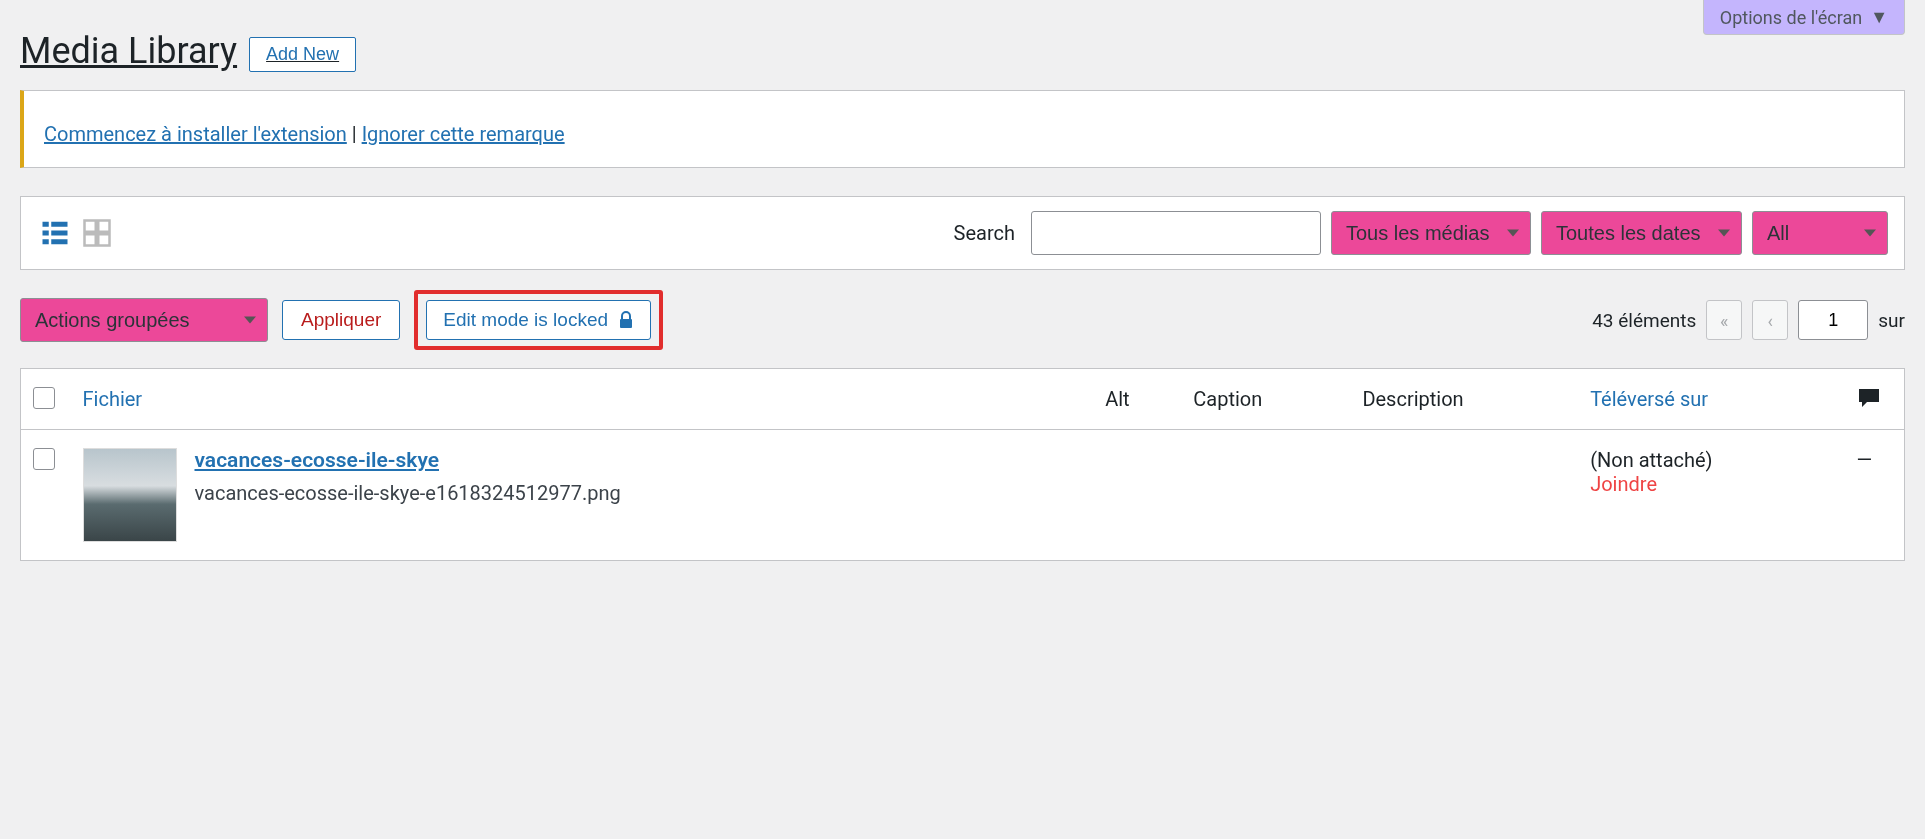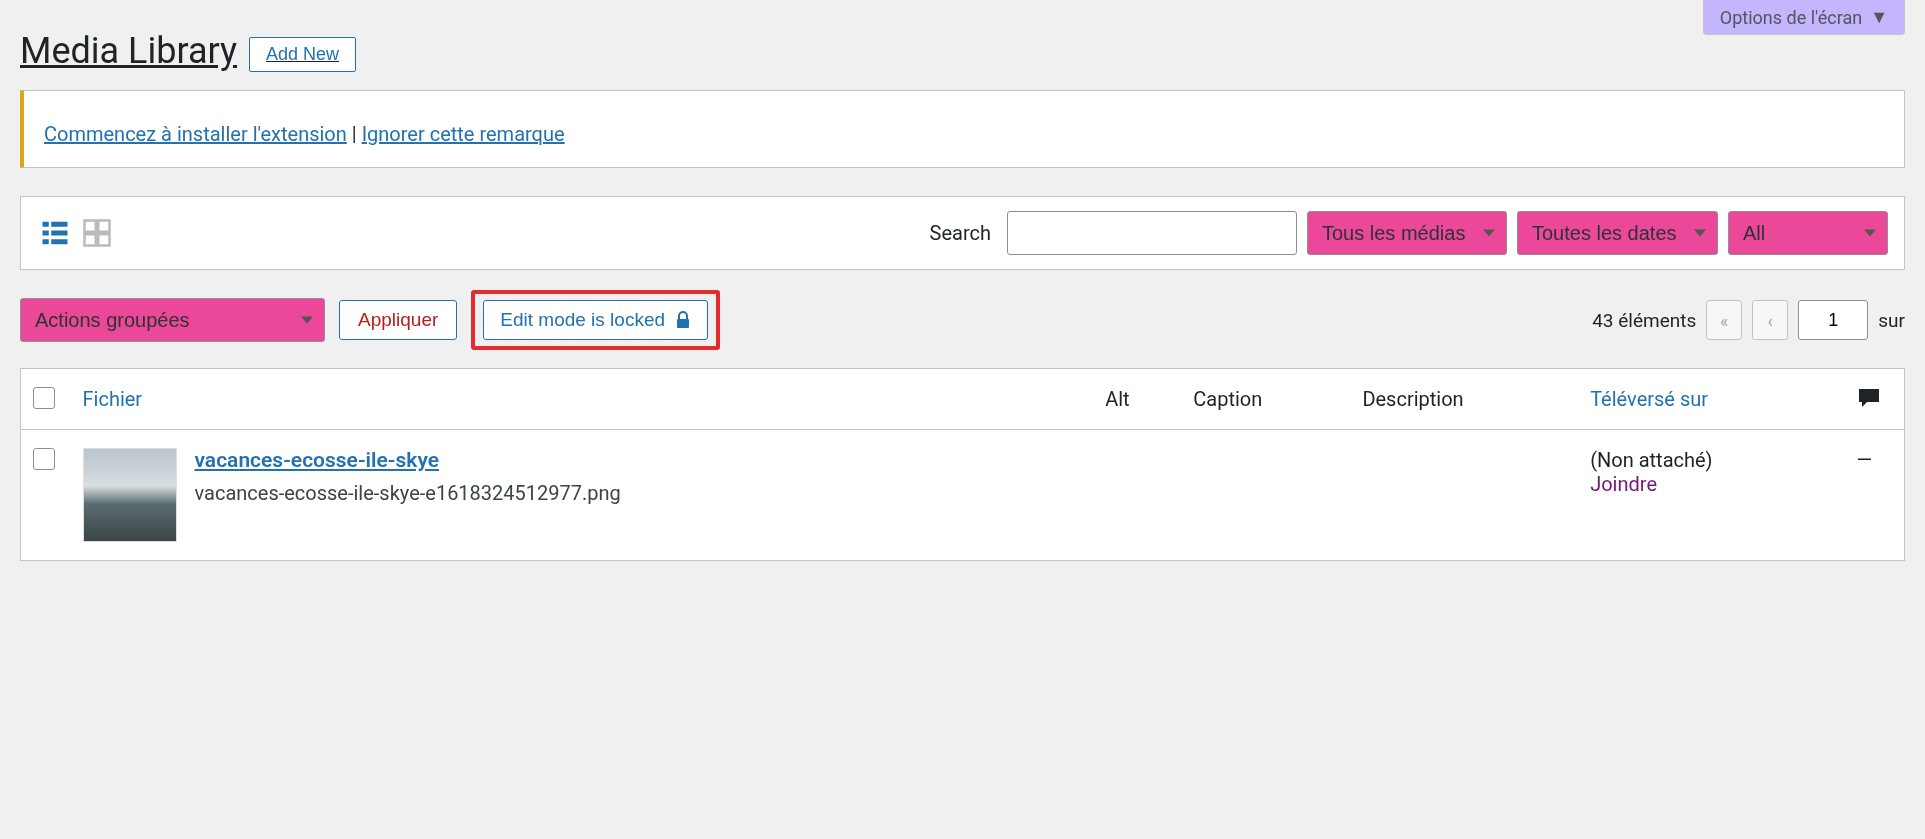--- a/index.html
+++ b/index.html
@@ -21,41 +21,41 @@
 .view-icons { display: flex; gap: 6px; }
 .icon-btn { width: 36px; height: 36px; display: flex; align-items: center; justify-content: center; cursor: pointer; }
 .flex-spacer { flex: 1; }
 .search-label { font-size: 20px; color: #1d2327; margin-right: 6px; }
 .search-input { width: 290px; height: 44px; border: 1px solid #8c8f94; border-radius: 3px; padding: 0 10px; font-size: 18px; }
 .select { height: 44px; border: 1px solid #8c8f94; border-radius: 3px; padding: 0 40px 0 14px; font-size: 20px; background: #ec4899; color: #2c3338; appearance: none; position: relative; cursor: pointer; }
 .select-wrap { position: relative; display: inline-block; }
 .select-wrap::after { content: ""; position: absolute; right: 12px; top: 50%; transform: translateY(-50%); border-left: 6px solid transparent; border-right: 6px solid transparent; border-top: 7px solid #555; pointer-events: none; }
 
 .actions-row { display: flex; align-items: center; gap: 14px; margin-bottom: 18px; }
-.select-bulk { width: 305px; }
+.select-bulk { width: 248px; }
 .btn-apply { border: 1px solid #2271b1; color: #b91c1c; background: #fff; padding: 8px 18px; font-size: 19px; border-radius: 3px; cursor: pointer; }
 .highlight-box { border: 4px solid #e12d2d; padding: 6px 8px; border-radius: 3px; }
 .btn-locked { border: 1px solid #2271b1; color: #2271b1; background: #fff; padding: 8px 16px; font-size: 19px; border-radius: 3px; cursor: pointer; display: flex; align-items: center; gap: 10px; }
 
 .pagination { margin-left: auto; display: flex; align-items: center; gap: 10px; font-size: 19px; color: #1d2327; }
 .page-btn { width: 36px; height: 40px; border: 1px solid #c3c4c7; background: #f6f7f7; color: #a7aaad; display: flex; align-items: center; justify-content: center; cursor: pointer; border-radius: 3px; font-size: 18px; }
 .page-input { width: 70px; height: 40px; border: 1px solid #8c8f94; border-radius: 3px; text-align: center; font-size: 18px; }
 
 .table { width: 100%; background: #fff; border: 1px solid #c3c4c7; border-collapse: collapse; }
 .table th, .table td { text-align: left; padding: 18px 12px; font-size: 20px; vertical-align: top; }
 .table thead th { font-weight: 400; color: #2271b1; border-bottom: 1px solid #c3c4c7; }
 .table thead th.nolink { color: #1d2327; }
 .cb-col { width: 50px; }
 .cb { width: 22px; height: 22px; border: 1px solid #8c8f94; border-radius: 3px; cursor: pointer; }
 .file-cell { display: flex; gap: 18px; align-items: flex-start; }
 .thumb { width: 94px; height: 94px; background: linear-gradient(180deg, #b8c5cc 0%, #d8dde0 40%, #5a6b6f 60%, #3a4548 100%); border: 1px solid #ddd; flex-shrink: 0; }
 .file-title { color: #2271b1; font-weight: 600; font-size: 21px; }
 .file-name { color: #3c434a; font-size: 20px; margin-top: 6px; line-height: 1.5; }
 .uploaded-cell { color: #1d2327; }
-.uploaded-cell a { color: #701a75; text-decoration: none; }
+.uploaded-cell a { color: #ef4444; text-decoration: none; }
 .comment-icon-col { width: 60px; }
 
 svg { display: block; }
 </style>
 </head>
 <body>
 
 <div class="wrap">
 
   <div class="screen-options">
@@ -104,21 +104,21 @@
       <select class="select">
         <option>Tous les médias</option>
       </select>
     </div>
     <div class="select-wrap">
       <select class="select">
         <option>Toutes les dates</option>
       </select>
     </div>
     <div class="select-wrap">
-      <select class="select" style="width:160px;">
+      <select class="select" style="width:136px;">
         <option>All</option>
       </select>
     </div>
   </div>
 
   <div class="actions-row">
     <div class="select-wrap">
       <select class="select select-bulk">
         <option>Actions groupées</option>
       </select>

